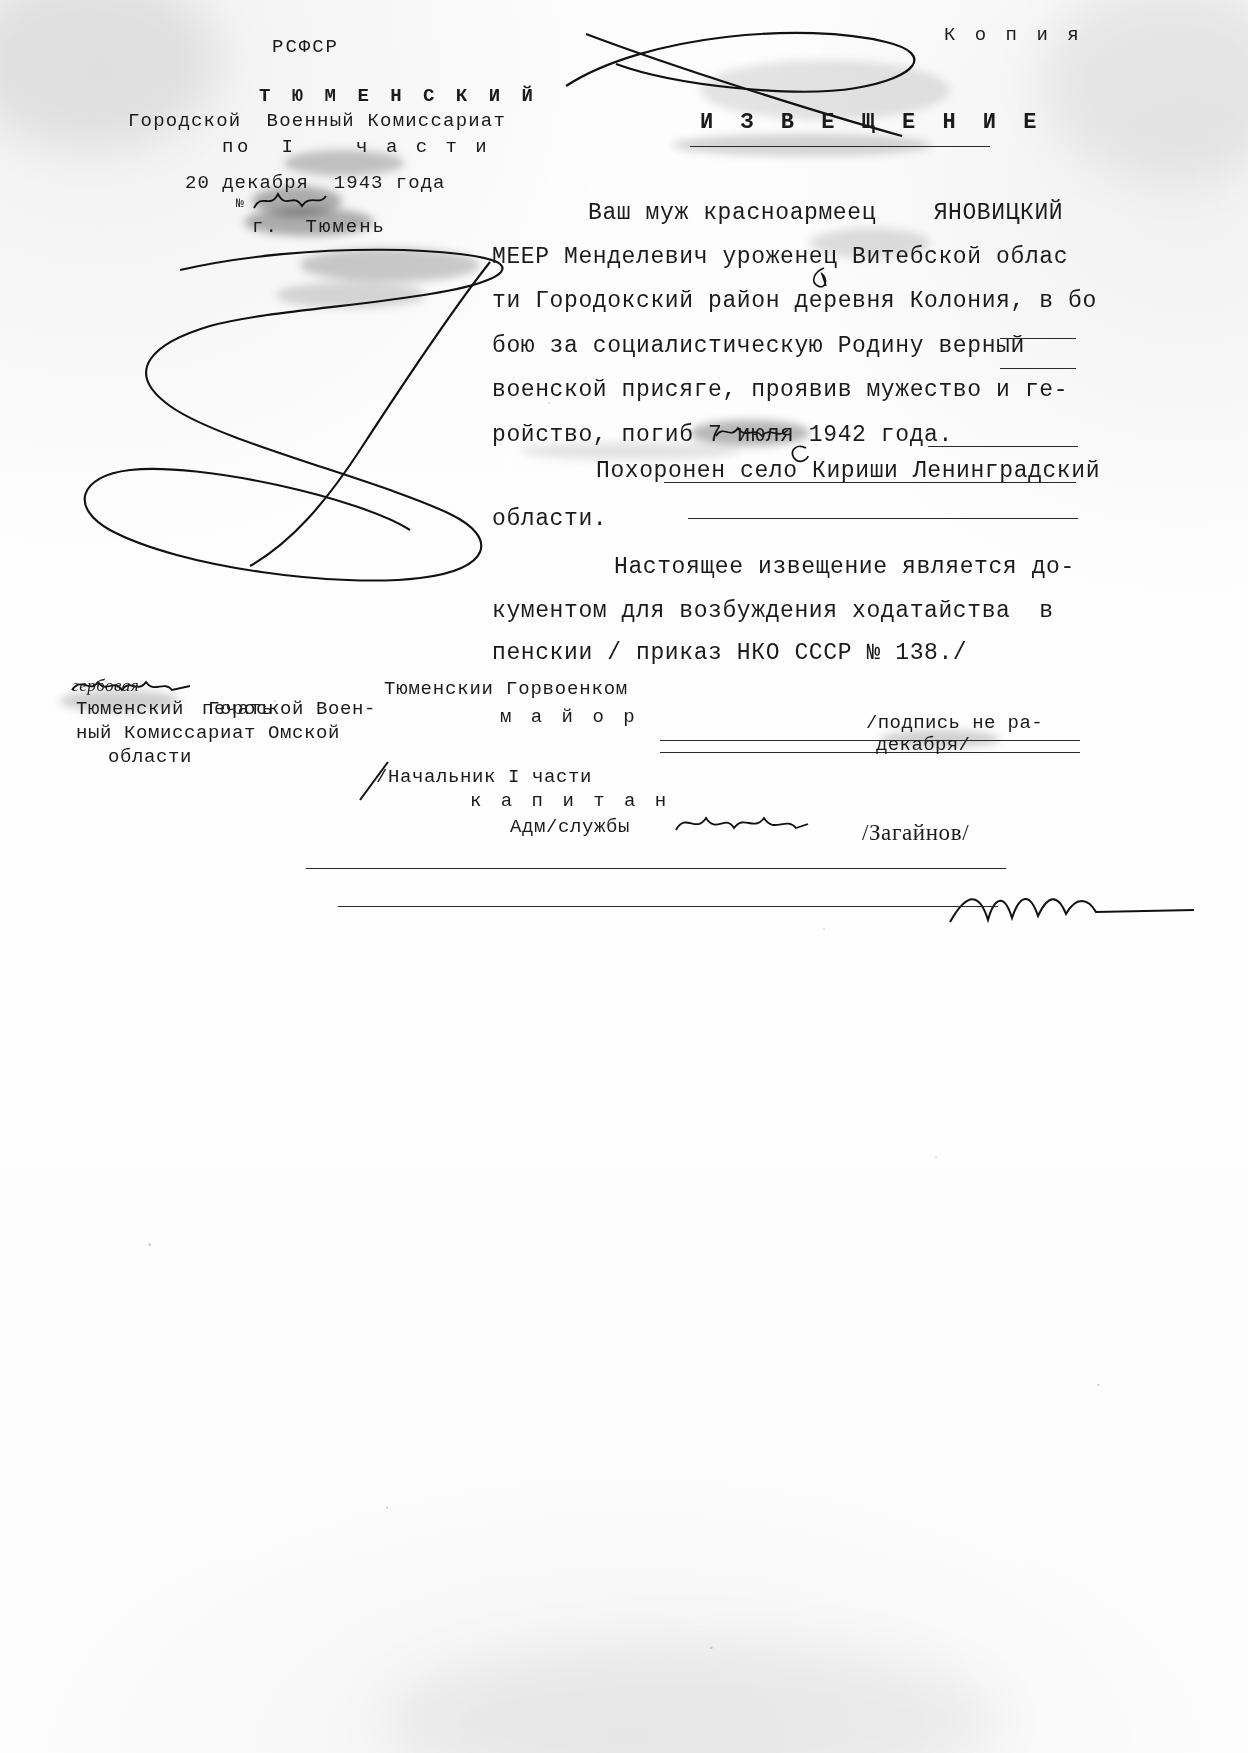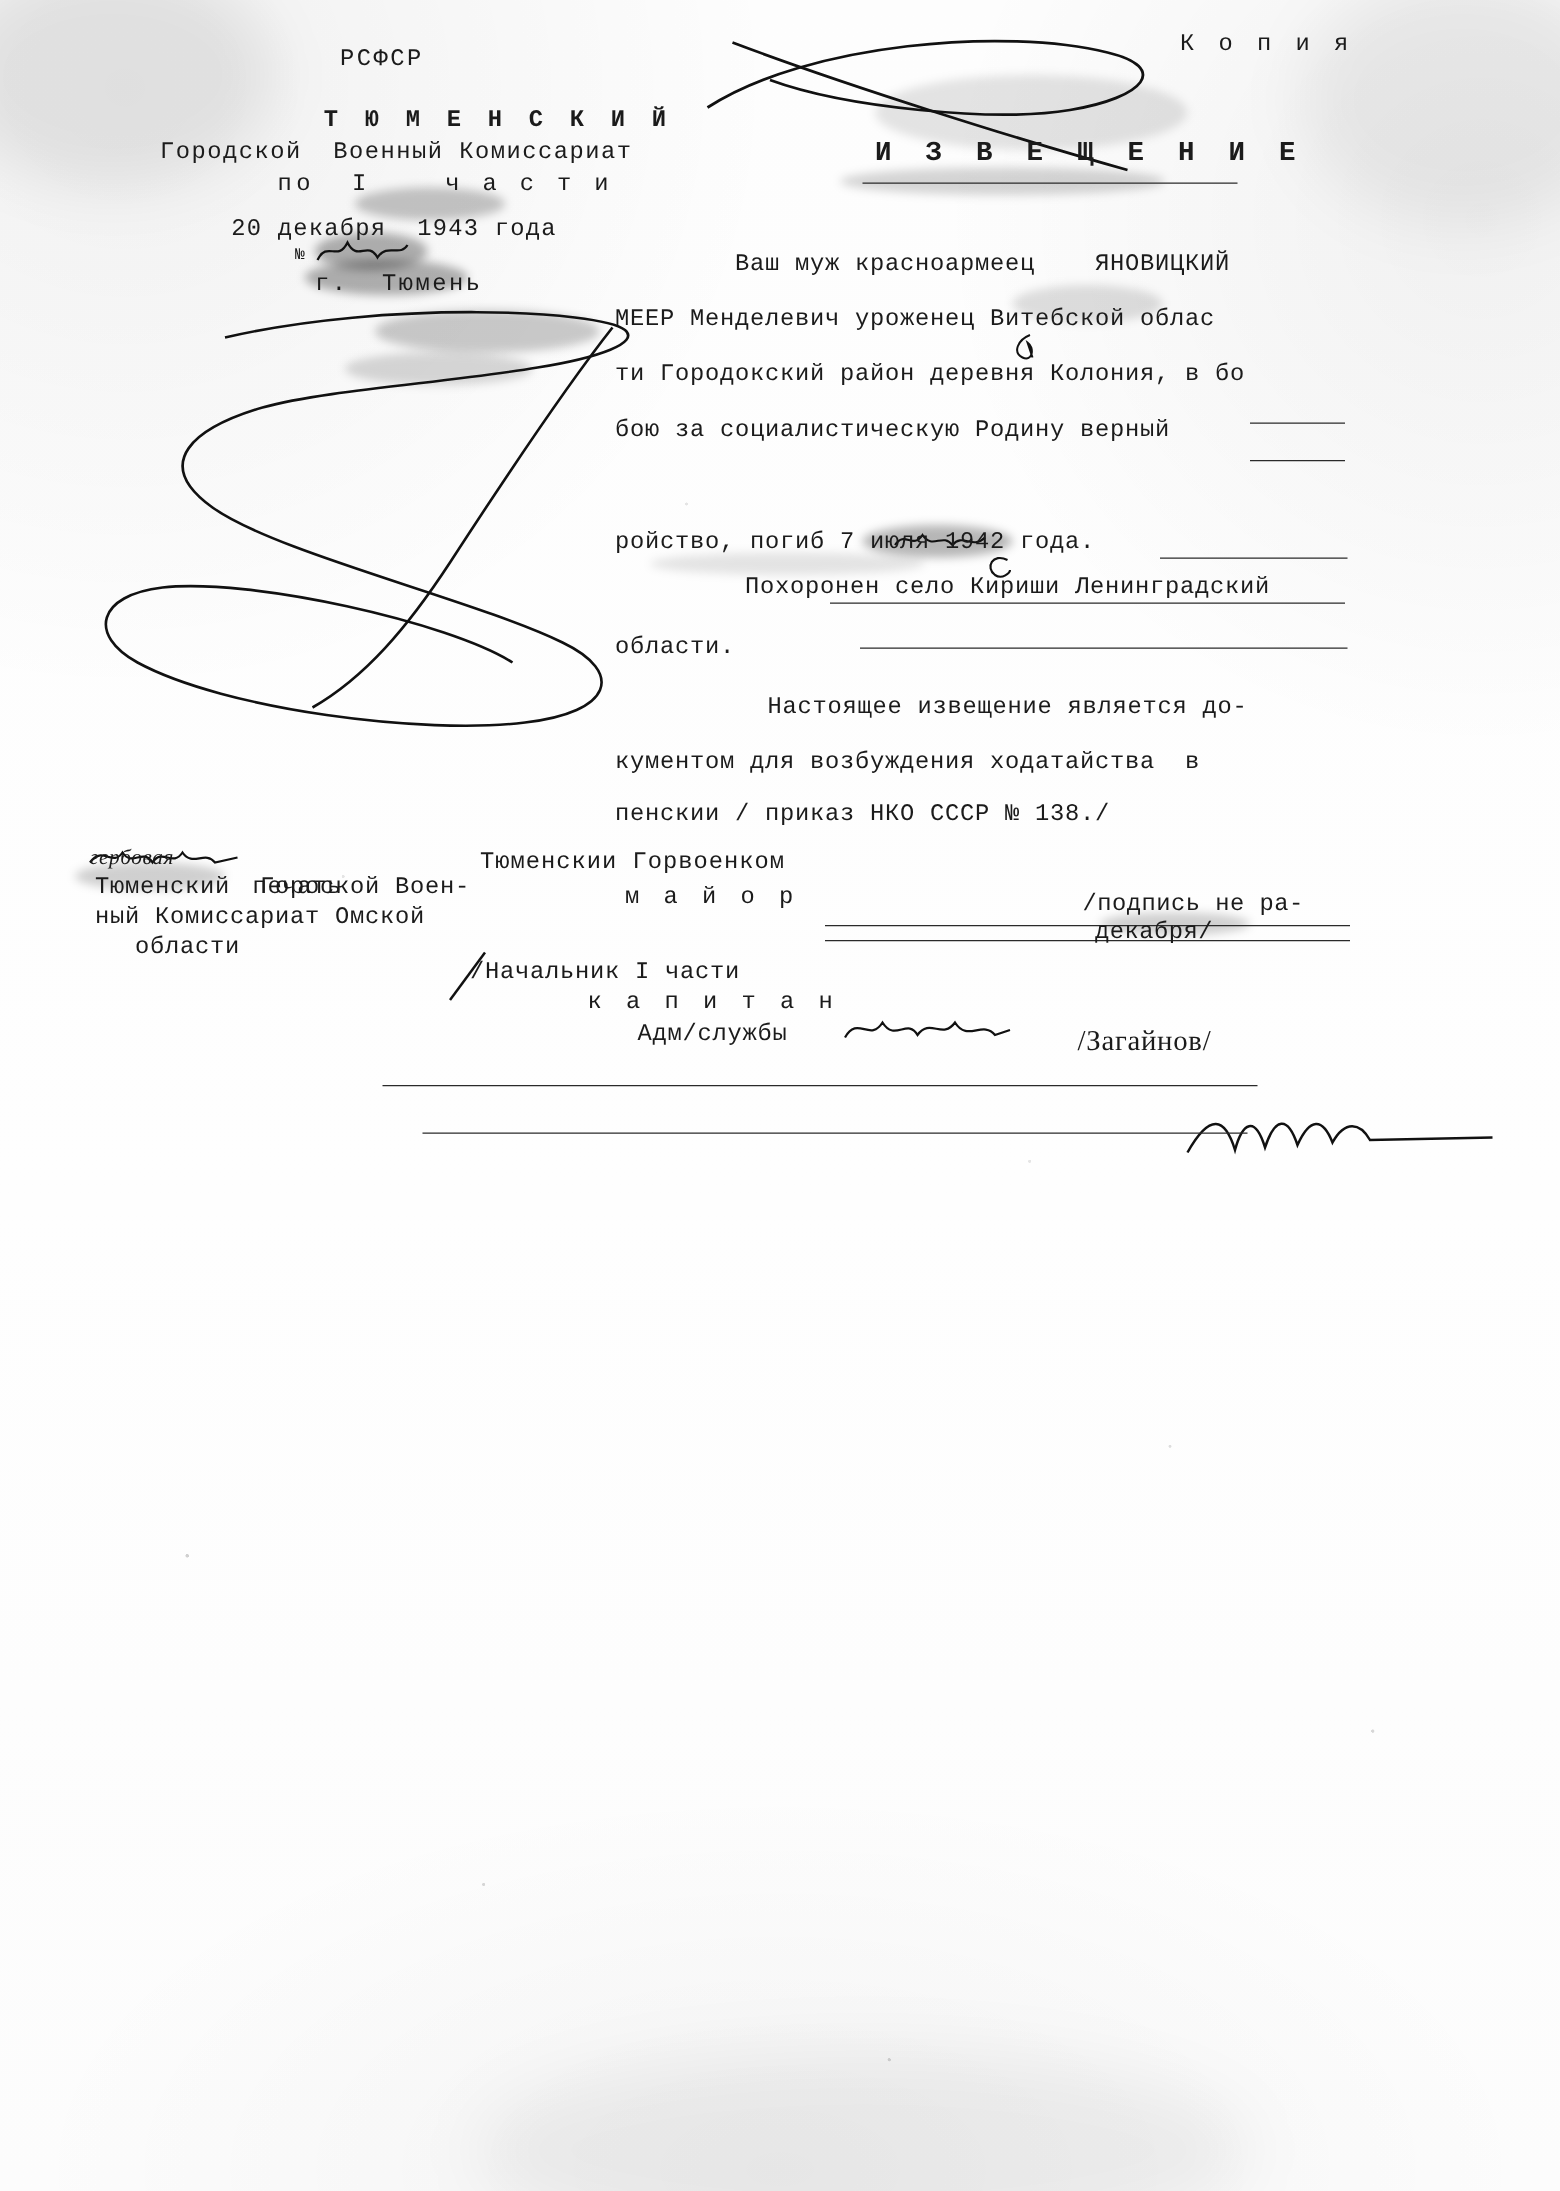--- a/index.html
+++ b/index.html
@@ -78,21 +78,21 @@
   #hdr-part       { left: 222px; top: 136px; font-size: 19px; letter-spacing: 3.5px; }
   #hdr-date       { left: 185px; top: 172px; font-size: 19px; letter-spacing: 1px; }
   #hdr-numlabel   { left: 236px; top: 196px; font-size: 13px; letter-spacing: .5px; }
   #hdr-town       { left: 252px; top: 216px; font-size: 19px; letter-spacing: 2px; }
 
   
   #kopiya         { left: 944px; top: 24px;  font-size: 19px; letter-spacing: 4px; }
   #izveshchenie   { left: 700px; top: 110px; font-size: 22px; letter-spacing: 7px; font-weight: bold; }
 
   
-  .body-line { font-size: 19px; letter-spacing: .6px; text-align: center; }
+  .body-line { font-size: 23px; letter-spacing: .6px; text-align: center; }
   #bl0 { left: 588px; top: 200px; }
   #bl1 { left: 492px; top: 244px; }
   #bl2 { left: 492px; top: 288px; }
   #bl3 { left: 492px; top: 333px; }
   #bl4 { left: 492px; top: 377px; }
   #bl5 { left: 492px; top: 422px; }
   #bl6 { left: 596px; top: 458px; }
   #bl7 { left: 492px; top: 506px; }
   #bl8 { left: 614px; top: 554px; }
   #bl9 { left: 492px; top: 598px; }
@@ -199,20 +199,21 @@
   <div class="txt" id="hdr-numlabel">№</div>
   <div class="txt" id="hdr-town">г.  Тюмень</div>
 
   <div class="txt" id="kopiya">К о п и я</div>
   <div class="txt" id="izveshchenie">И З В Е Щ Е Н И Е</div>
 
   <div class="txt body-line" id="bl0">Ваш муж красноармеец    ЯНОВИЦКИЙ</div>
   <div class="txt body-line" id="bl1">МЕЕР Менделевич уроженец Витебской облас</div>
   <div class="txt body-line" id="bl2">ти Городокский район деревня Колония, в бо</div>
   <div class="txt body-line" id="bl3">бою за социалистическую Родину верный</div>
+  <div class="txt body-line" id="bl4">военской присяге, проявив мужество и ге-</div>
   <div class="txt body-line" id="bl5">ройство, погиб 7 июля 1942 года.</div>
   <div class="txt body-line" id="bl6">Похоронен село Кириши Ленинградский</div>
   <div class="txt body-line" id="bl7">области.</div>
   <div class="txt body-line" id="bl8">Настоящее извещение является до-</div>
   <div class="txt body-line" id="bl9">кументом для возбуждения ходатайства  в</div>
   <div class="txt body-line" id="bl10">пенскии / приказ НКО СССР № 138./</div>
 
   <div class="txt" id="stamp-hand">гербовая</div>
   <div class="txt" style="left:178px; top:698px; font-size:19px;margin-left:24px;">печать</div>
   <div class="txt" id="stamp-l1">Тюменский  Гороской Воен-</div>

